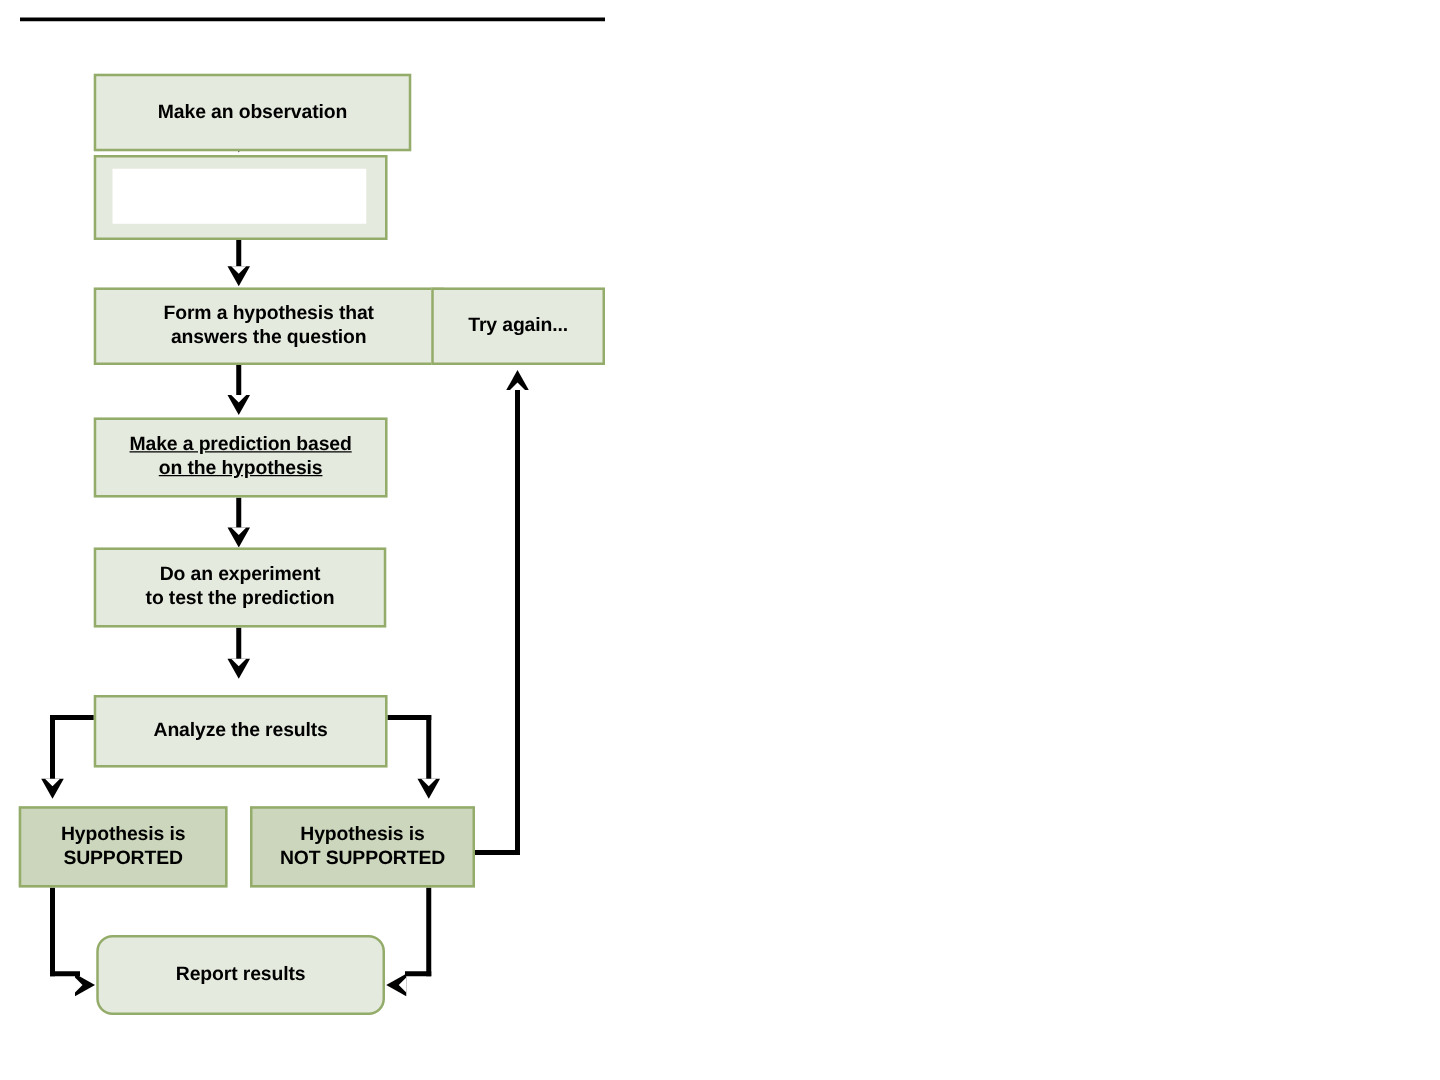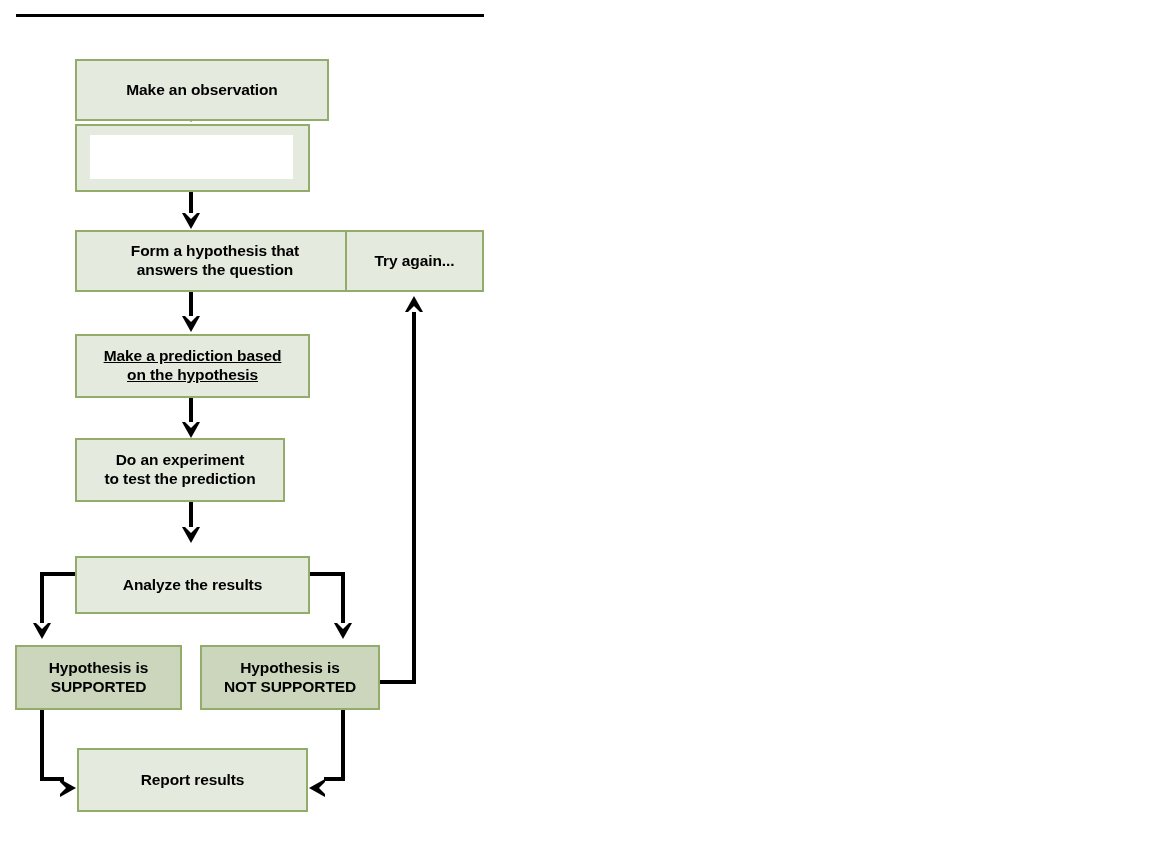--- a/index.html
+++ b/index.html
@@ -140,32 +140,32 @@
   <div class="blank-inner" style="left:90px; top:135px; width:203px; height:44px;"></div>
 
   <div class="node" style="left:75px; top:230px; width:280px; height:62px;">Form a hypothesis that
 answers the question</div>
 
   <div class="node" style="left:345px; top:230px; width:139px; height:62px;">Try again...</div>
 
   <div class="node" style="left:75px; top:334px; width:235px; height:64px;text-decoration:underline;">Make a prediction based
 on the hypothesis</div>
 
-  <div class="node" style="left:75px; top:438px; width:210px; height:64px;">Do an experiment
+  <div class="node" style="left:75px; top:438px; width:234px; height:64px;">Do an experiment
 to test the prediction</div>
 
   <div class="node" style="left:75px; top:545px; width:235px; height:58px;margin-top:11px;">Analyze the results</div>
 
   <div class="node result" style="left:15px; top:645px; width:167px; height:65px;">Hypothesis is
 SUPPORTED</div>
 
   <div class="node result" style="left:200px; top:645px; width:180px; height:65px;">Hypothesis is
 NOT SUPPORTED</div>
 
-  <div class="node" style="left:77px; top:748px; width:231px; height:64px;">Report results</div>
+  <div class="node" style="left:77px; top:748px; width:231px; height:64px;border-radius:13px;">Report results</div>
 
   <div class="seg" style="left:189px; top:85px; width:4px; height:24px;"></div>
   <div class="arrow down" style="left:182px; top:106px;"></div>
 
   <div class="seg" style="left:189px; top:192px; width:4px; height:24px;"></div>
   <div class="arrow down" style="left:182px; top:213px;"></div>
 
   <div class="seg" style="left:189px; top:292px; width:4px; height:26px;"></div>
   <div class="arrow down" style="left:182px; top:316px;"></div>
 

